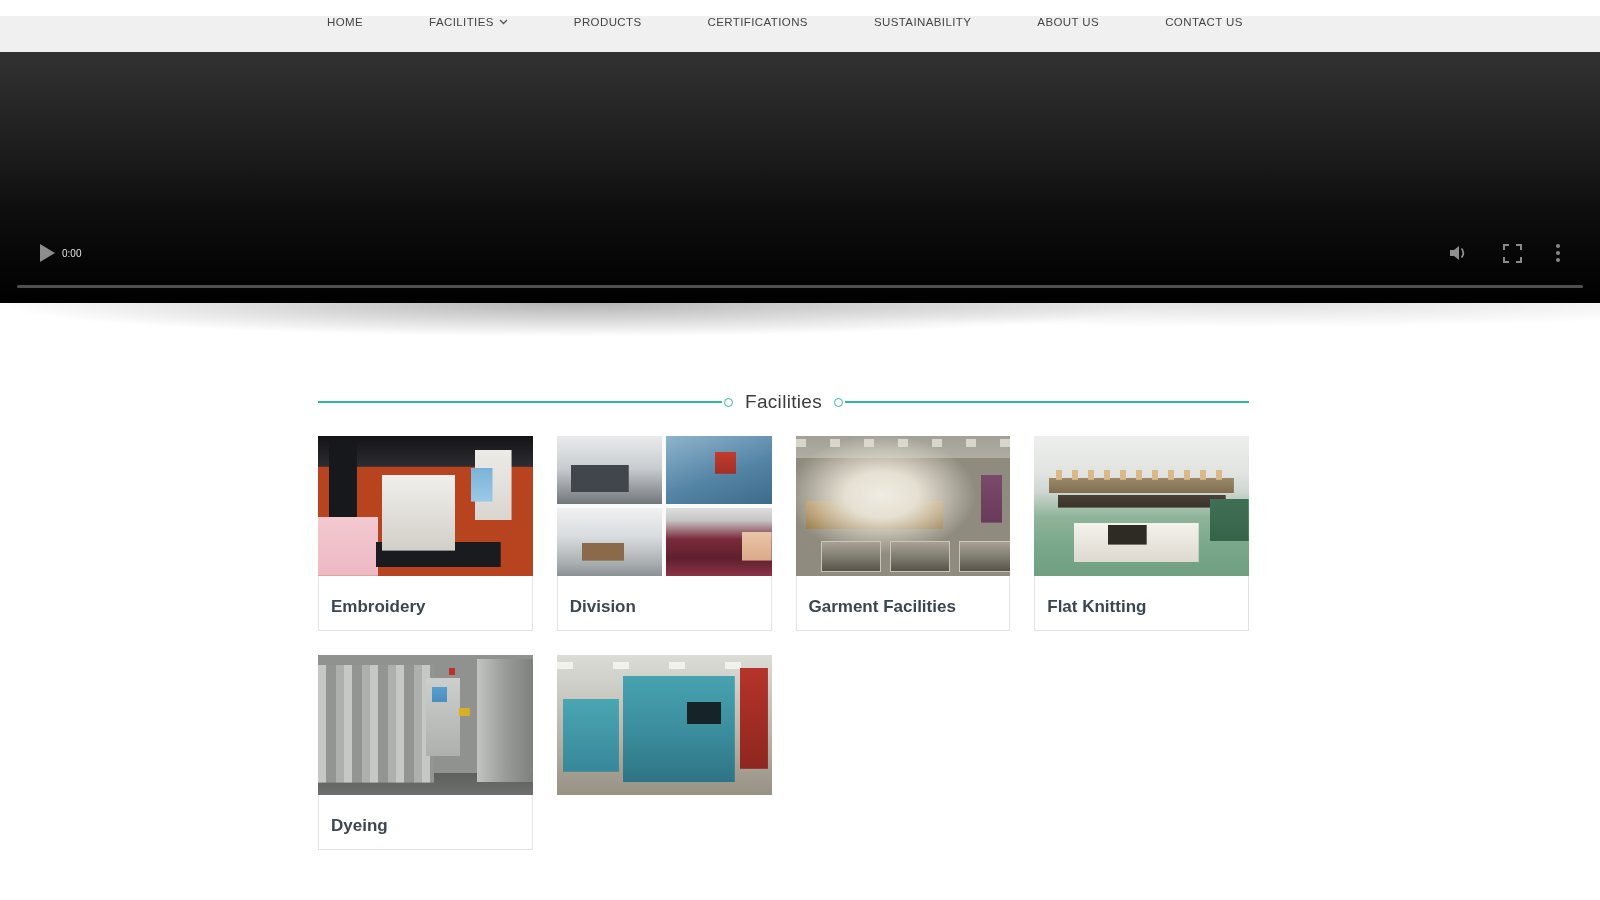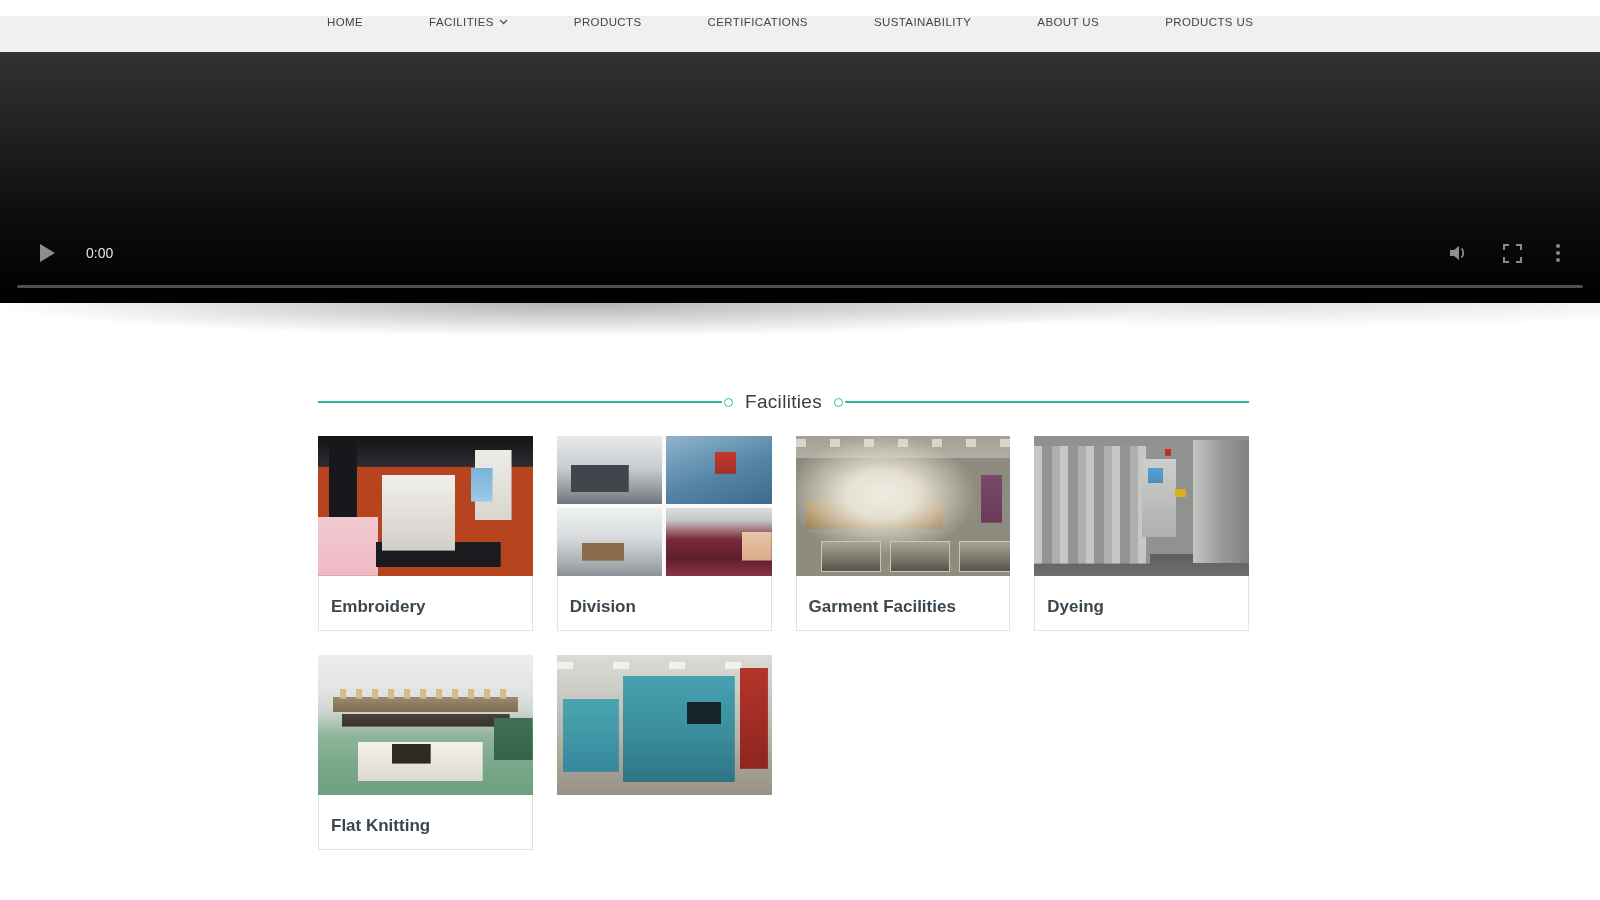--- a/index.html
+++ b/index.html
@@ -10,21 +10,21 @@
   .navbar{height:36px;background:#f0f0f0;}
   .nav-inner{margin-left:318px;width:960px;height:100%;display:flex;align-items:flex-start;gap:66px;padding-left:9px;box-sizing:border-box;}
   .nav-item{font-size:11.5px;letter-spacing:.4px;color:#454545;text-decoration:none;cursor:pointer;display:flex;align-items:center;gap:5px;white-space:nowrap;}
   .caret{width:9px;height:6px;}
 
   
   .video{position:relative;height:251px;background:linear-gradient(180deg,#323232 0%,#222222 30%,#0d0d0d 65%,#000 100%);}
   .vc-row{position:absolute;left:40px;right:40px;bottom:34px;height:32px;display:flex;align-items:center;}
   .play-btn{width:22px;height:22px;display:flex;align-items:center;cursor:pointer;}
   .play-tri{width:0;height:0;border-left:15px solid #8d8d8d;border-top:9px solid transparent;border-bottom:9px solid transparent;}
-  .vtime{margin-left:24px;color:#e4e4e4;font-size:14px;}
+  .vtime{color:#e4e4e4;font-size:10px;}
   .vspacer{flex:1;}
   .v-icons{display:flex;align-items:center;gap:34px;}
   .icon-btn{cursor:pointer;display:flex;align-items:center;justify-content:center;}
   .dots{display:flex;flex-direction:column;gap:3px;}
   .dots i{width:4px;height:4px;border-radius:50%;background:#8a8a8a;}
   .timeline{position:absolute;left:17px;right:17px;bottom:15px;height:3px;background:#4f4f4f;border-radius:2px;cursor:pointer;}
   .video-shadow{height:48px;background:
     radial-gradient(ellipse 52% 100% at 36% 0%, rgba(0,0,0,0.30) 0%, rgba(0,0,0,0.12) 42%, rgba(0,0,0,0) 70%),
     radial-gradient(ellipse 48% 75% at 78% 0%, rgba(0,0,0,0.12) 0%, rgba(0,0,0,0) 68%);}
 
@@ -151,21 +151,21 @@
     <a class="nav-item">
       <span>FACILITIES</span>
       <svg class="caret" viewBox="0 0 9 6">
         <polyline points="1,1 4.5,4.5 8,1" fill="none" stroke="#555" stroke-width="1.3"></polyline>
       </svg>
     </a>
     <a class="nav-item">PRODUCTS</a>
     <a class="nav-item">CERTIFICATIONS</a>
     <a class="nav-item">SUSTAINABILITY</a>
     <a class="nav-item">ABOUT US</a>
-    <a class="nav-item">PRODUCTS US</a>
+    <a class="nav-item">CONTACT US</a>
   </div>
 </nav>
 
 <div class="video">
   <div class="vc-row">
     <div class="play-btn">
       <div class="play-tri"></div>
     </div>
     <span class="vtime">0:00</span>
     <div class="vspacer"></div>
@@ -222,26 +222,26 @@
     <div class="card-img art-gfinish">
       <div class="gf-thumb gf-t1"></div>
       <div class="gf-thumb gf-t2"></div>
       <div class="gf-thumb gf-t3"></div>
     </div>
     <div class="card-label">Garment Facilities</div>
   </div>
 
 
   <div class="card">
+    <div class="card-img art-knit"></div>
+    <div class="card-label">Flat Knitting</div>
+  </div>
+
+  <div class="card">
     <div class="card-img art-dyeing"></div>
     <div class="card-label">Dyeing</div>
   </div>
 
   <div class="card">
-    <div class="card-img art-knit"></div>
-    <div class="card-label">Flat Knitting</div>
-  </div>
-
-  <div class="card">
     <div class="card-img art-compact"></div>
   </div>
 
 </div>
 
 </body></html>

